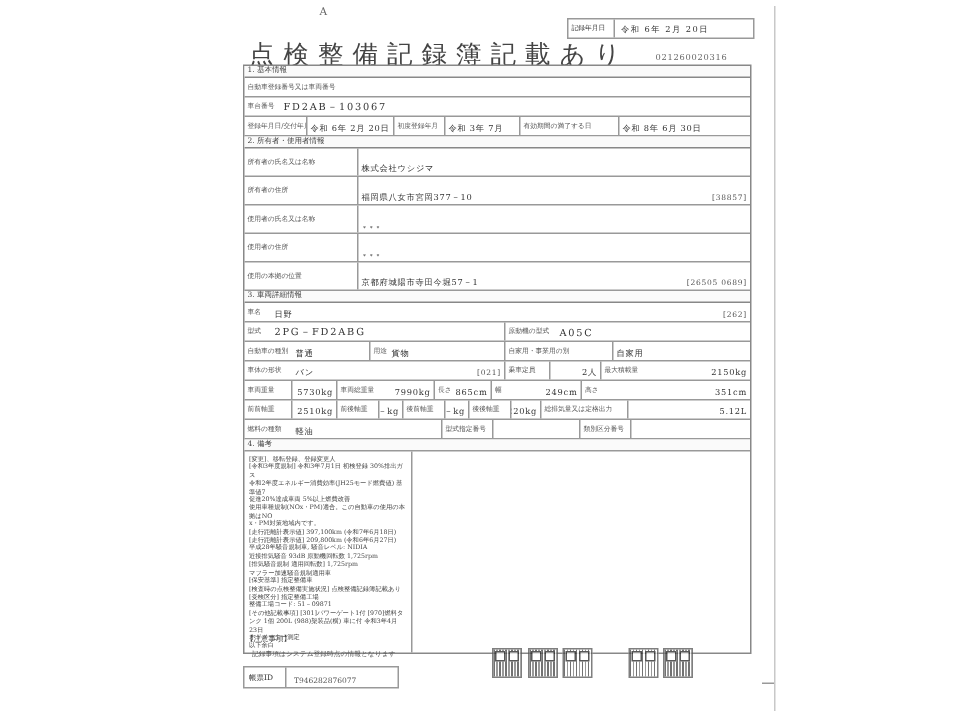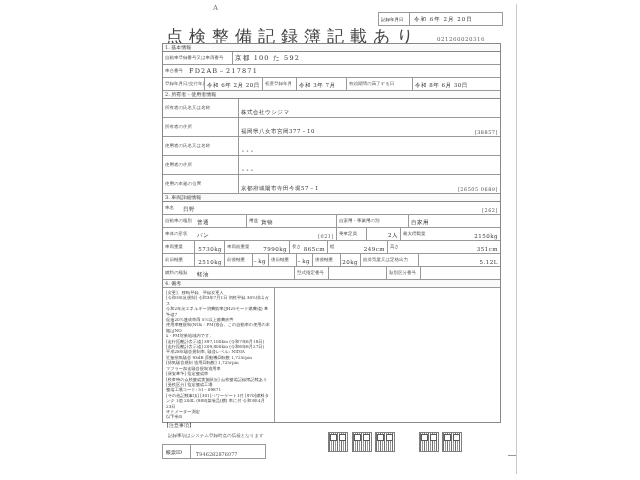--- a/index.html
+++ b/index.html
@@ -58,25 +58,24 @@
 </div>
 
 <div class="title">点検整備記録簿記載あり</div>
 <div class="doc-no">021260020316</div>
 
 <div class="form">
 
   <div class="sec">1. 基本情報</div>
   <div class="row mid">
     <div class="cell lab" style="width:70px">自動車登録番号又は車両番号</div>
-    <div class="cell v" style="flex:1">京都 100 た 592</div>
   </div>
   <div class="row mid">
     <div class="cell lab" style="width:24px;border-right:none">車台番号</div>
-    <div class="cell v" style="flex:1">FD2AB－217871</div>
+    <div class="cell v" style="flex:1">FD2AB－103067</div>
   </div>
   <div class="row mid">
     <div class="cell lab" style="width:42px">登録年月日/交付年月日</div>
     <div class="cell vs" style="width:58px">令和 6年 2月 20日</div>
     <div class="cell lab" style="width:34px">初度登録年月</div>
     <div class="cell vs" style="width:50px">令和 3年 7月</div>
     <div class="cell lab" style="width:66px">有効期間の満了する日</div>
     <div class="cell vs" style="flex:1">令和 8年 6月 30日</div>
   </div>
 
@@ -108,20 +107,26 @@
     </div>
   </div>
 
   <div class="sec">3. 車両詳細情報</div>
   <div class="row mid">
     <div class="cell lab" style="width:18px;border-right:none">車名</div>
     <div class="cell vs" style="flex:1">
       <span>日野</span>
       <span class="code">[262]</span>
     </div>
+  </div>
+  <div class="row mid">
+    <div class="cell lab" style="width:18px;border-right:none">型式</div>
+    <div class="cell v" style="width:156px">2PG－FD2ABG</div>
+    <div class="cell lab" style="width:34px;border-right:none">原動機の型式</div>
+    <div class="cell v" style="flex:1">A05C</div>
   </div>
   <div class="row mid">
     <div class="cell lab" style="width:32px;border-right:none">自動車の種別</div>
     <div class="cell vs" style="width:52px">普通</div>
     <div class="cell lab" style="width:12px;border-right:none">用途</div>
     <div class="cell vs" style="width:78px">貨物</div>
     <div class="cell lab" style="width:72px">自家用・事業用の別</div>
     <div class="cell vs" style="flex:1">自家用</div>
   </div>
   <div class="row mid">

